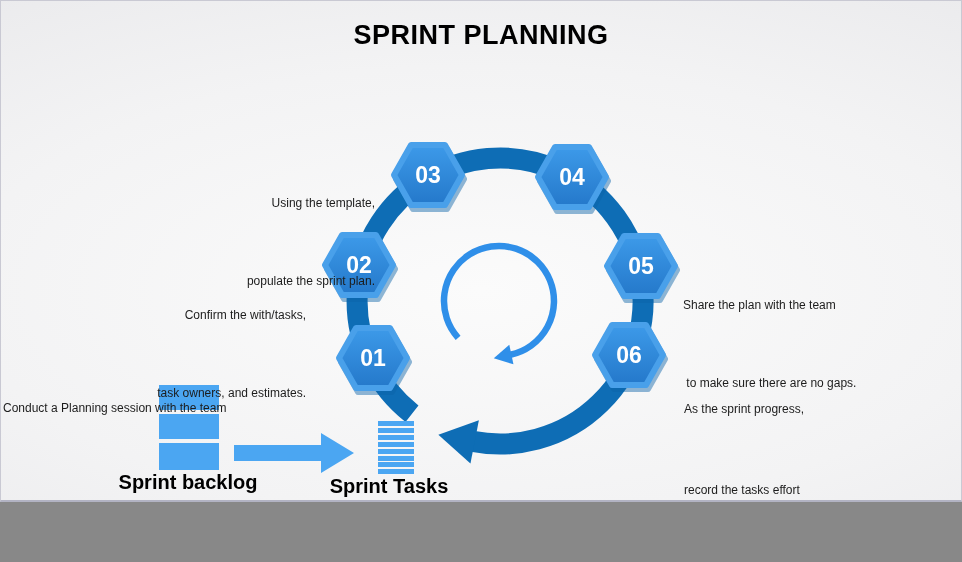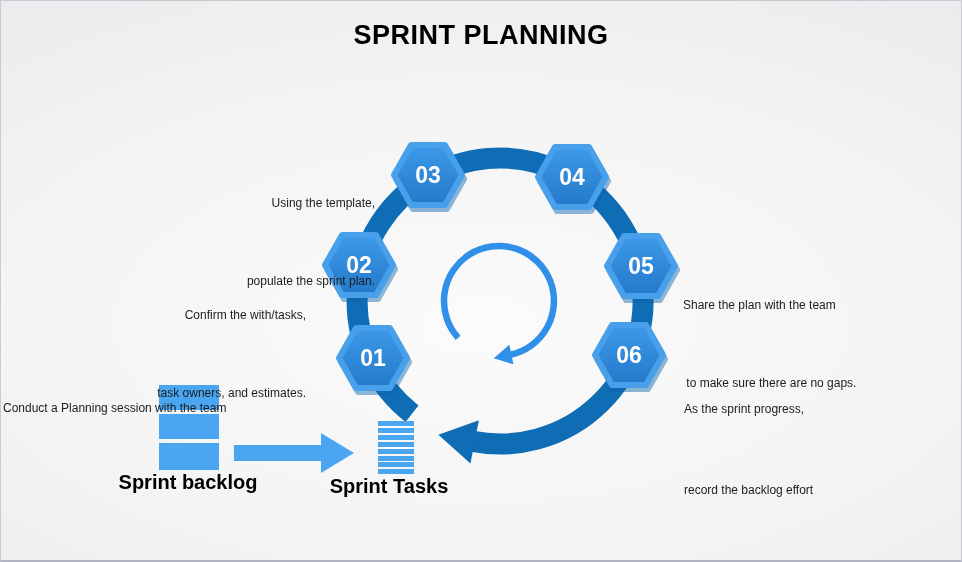--- a/index.html
+++ b/index.html
@@ -1,17 +1,17 @@
 <!DOCTYPE html>
 <html><head>
 <meta charset="utf-8">
 <style>
   html,body{margin:0;padding:0;background:#888;}
   .stage{
-    position:relative;width:962px;height:562px;overflow:hidden;
+    position:relative;width:962px;height:502px;overflow:hidden;
     box-sizing:border-box;
     background:radial-gradient(ellipse 120% 100% at 50% 58%, #fbfbfb 0%, #f3f3f4 45%, #e3e3e6 100%);
     border:1px solid #c9c9d3;border-bottom:2px solid #b2b3c3;
     font-family:"Liberation Sans", sans-serif;
   }
   .title{
     position:absolute;top:19px;left:0;width:100%;text-align:center;
     font-size:27px;font-weight:bold;color:#000;letter-spacing:0.5px;
   }
   .step-text{position:absolute;font-size:12px;color:#1c1c1c;line-height:26px;white-space:pre;}
@@ -118,20 +118,20 @@
   <div class="step-text t03">
     <div>Using the template,</div>
     <div>populate the sprint plan.</div>
   </div>
   <div class="step-text t05">
     <div>Share the plan with the team</div>
     <div> to make sure there are no gaps.</div>
   </div>
   <div class="step-text t06">
     <div>As the sprint progress,</div>
-    <div>record the backlog effort</div>
+    <div>record the tasks effort</div>
     <div>for each task daily.</div>
   </div>
 
   <div class="stack-label lbl-backlog">Sprint backlog</div>
   <div class="stack-label lbl-tasks">Sprint Tasks</div>
 
 </div>
 
 </body></html>

